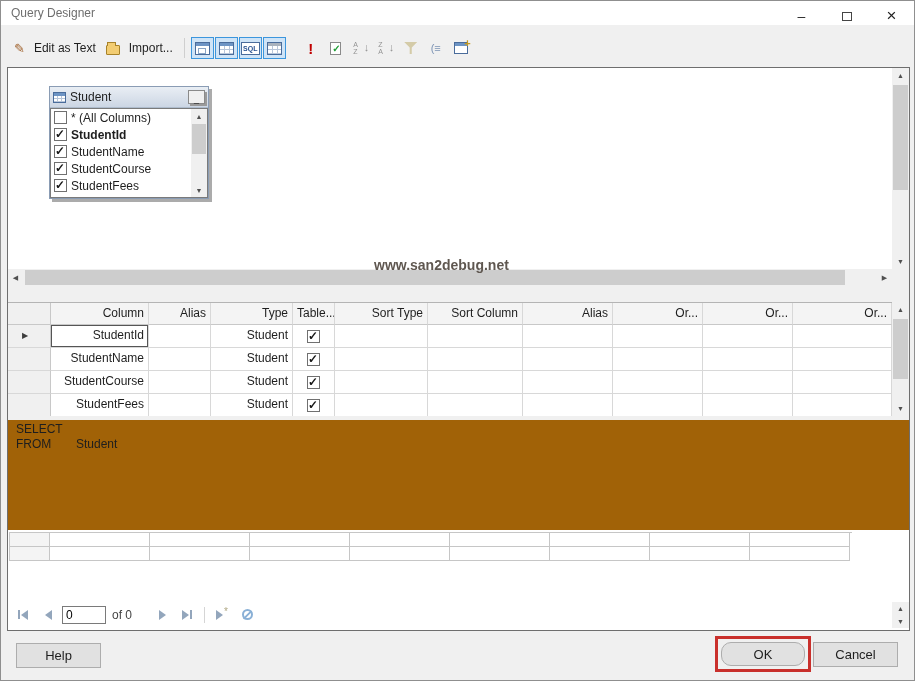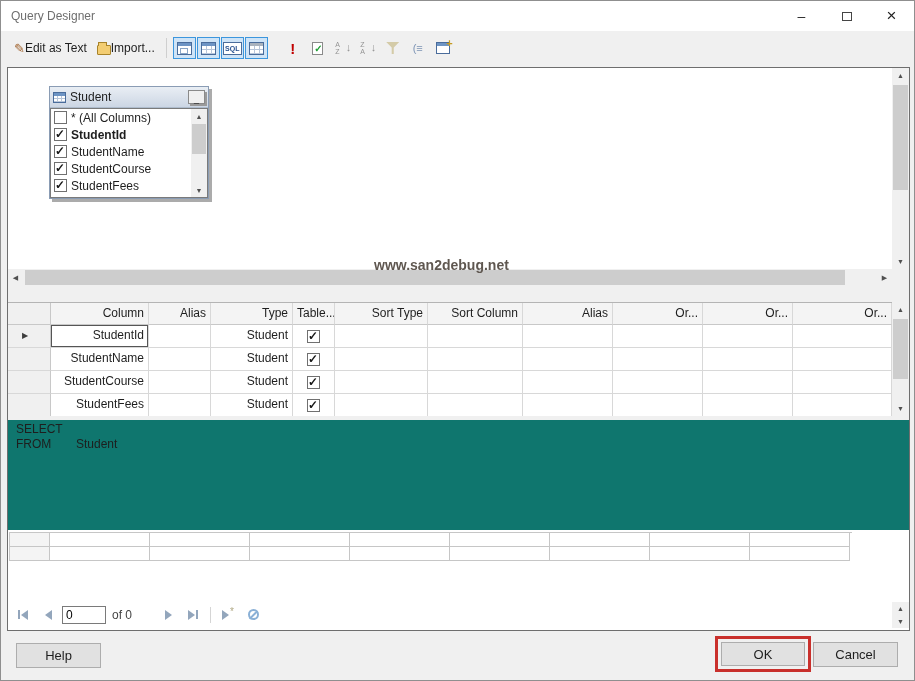--- a/index.html
+++ b/index.html
@@ -2,31 +2,31 @@
 <html><head>
 <meta charset="utf-8">
 <style>
   * { box-sizing: border-box; margin: 0; padding: 0; }
   html,body { width:915px; height:681px; }
   body { font-family:"Liberation Sans", sans-serif; font-size:12px; color:#1e1e1e; background:#fff; }
 
   .window { position:relative; width:915px; height:681px; background:#f0f0f0; border:1px solid #8f8f8f; overflow:hidden; }
 
   
-  .titlebar { position:absolute; left:0; top:0; width:100%; height:30px; background:#ffffff; display:flex; align-items:center; }
+  .titlebar { position:absolute; left:0; top:0; width:100%; height:24px; background:#ffffff; display:flex; align-items:center; }
   .titlebar .title { margin-left:10px; color:#6e6e6e; font-size:12px; }
   .win-controls { position:absolute; right:0; top:0; height:30px; display:flex; }
   .win-btn { width:45px; height:30px; display:flex; align-items:center; justify-content:center; color:#333; font-size:13px; }
   .glyph-minimize::before { content:"–"; font-size:14px; margin-top:-4px; }
   .glyph-maximize { width:10px; height:9px; border:1px solid #454545; display:block; }
   .glyph-close::before { content:"×"; font-size:17px; color:#222; }
 
   
   .toolbar { position:absolute; left:0; top:30px; width:100%; height:34px; background:#f0f0f0; display:flex; align-items:center; padding-left:8px; }
-  .tool-text-btn { display:flex; align-items:center; gap:0; padding:3px 5px; font-size:12px; color:#1e1e1e; }
+  .tool-text-btn { display:flex; align-items:center; gap:9px; padding:3px 5px; font-size:12px; color:#1e1e1e; }
   .ico-pencil::before { content:"✎"; color:#a0622d; font-size:13px; }
   .ico-folder { width:14px; height:10px; background:#f3cd72; border:1px solid #a8832a; border-radius:1px; position:relative; margin-top:3px; }
   .ico-folder::before { content:""; position:absolute; left:0; top:-4px; width:7px; height:3px; background:#f3cd72; border:1px solid #a8832a; border-bottom:none; }
   .tb-sep { width:1px; height:20px; background:#cfcfcf; margin:0 6px; }
   .pane-toggle { width:23px; height:22px; background:#cfe4f7; border:1px solid #3c96dd; display:flex; align-items:center; justify-content:center; margin-right:1px; }
   .ico-pane { width:15px; height:13px; border:1px solid #4a6c9b; background:#fff; position:relative; }
   .ico-pane::before { content:""; position:absolute; left:0; right:0; top:0; height:3px; background:#6d94c4; }
   .ico-diagram::after { content:""; position:absolute; left:2px; top:5px; width:6px; height:4px; border:1px solid #8aa5c6; }
   .ico-grid::after, .ico-results::after { content:""; position:absolute; left:0; right:0; top:3px; bottom:0;
       background: repeating-linear-gradient(to right, transparent 0 4px, #b8c6da 4px 5px),
@@ -95,50 +95,50 @@
   .cg-head { background:#f4f4f4; border-bottom:1px solid #c8c8c8; }
   .cg-selector { background:#f0f0f0; border-right:1px solid #c8c8c8; position:relative; }
   .cg-selector.current::before { content:"▶"; position:absolute; left:14px; top:6px; font-size:8px; color:#3d3d3d; }
   .cg-center { display:flex; align-items:center; justify-content:center; padding:0; }
   .cg-focused { box-shadow:inset 0 0 0 1px #555; }
   .criteria-vscroll { left:884px; top:234px; width:17px; height:114px; }
 
   .splitter2 { position:absolute; left:0; top:348px; width:901px; height:4px; background:#f0f0f0; }
 
   
-  .sql-pane { position:absolute; left:0; top:352px; width:901px; height:110px; background:#0f766e; padding:2px 0 0 8px; }
+  .sql-pane { position:absolute; left:0; top:352px; width:901px; height:110px; background:#a16207; padding:2px 0 0 8px; }
   .sql-line { display:flex; line-height:15px; font-size:12px; }
   .sql-kw { width:60px; flex:none; }
 
   
   .results-grid { position:absolute; left:1px; top:464px; width:843px; display:grid;
       grid-template-columns:40px repeat(8,100px); grid-template-rows:14px 14px;
       border-left:1px solid #c6c6c6; border-top:1px solid #c6c6c6; background:#fff; }
   .rg-cell { border-right:1px solid #c6c6c6; border-bottom:1px solid #c6c6c6; }
   .rg-sel { background:#f4f4f4; }
 
   
   .navigator { position:absolute; left:4px; top:534px; height:25px; display:flex; align-items:center; gap:3px; }
   .nav-btn { width:22px; height:21px; display:flex; align-items:center; justify-content:center; gap:1px; }
   .tri-left { width:0; height:0; border-top:5px solid transparent; border-bottom:5px solid transparent; border-right:7px solid #93a6bc; }
   .tri-right { width:0; height:0; border-top:5px solid transparent; border-bottom:5px solid transparent; border-left:7px solid #93a6bc; }
   .nav-bar { width:2px; height:9px; background:#93a6bc; }
   .nav-star { font-size:10px; color:#b0a884; margin-top:-6px; }
   .ico-cancel { width:11px; height:11px; border:2px solid #8ab0d6; border-radius:50%; position:relative; }
   .ico-cancel::after { content:""; position:absolute; left:-2px; top:3px; width:11px; height:2px; background:#8ab0d6; transform:rotate(-45deg); }
   .nav-pos { width:44px; height:18px; border:1px solid #7a7a7a; background:#fff; font-family:"Liberation Sans",sans-serif; font-size:12px; padding:0 3px; }
-  .nav-count { color:#444; margin:0 22px 0 3px; }
+  .nav-count { color:#444; margin:0 16px 0 3px; }
   .nav-sep { width:1px; height:16px; background:#d5d5d5; margin:0 3px; }
   .mini-vscroll { left:884px; top:534px; width:17px; height:26px; }
 
   
   .footer-btn { position:absolute; background:#e1e1e1; border:1px solid #adadad; font-size:13px; color:#1e1e1e; display:flex; align-items:center; justify-content:center; font-family:"Liberation Sans",sans-serif; }
   .help-btn { left:15px; top:642px; width:85px; height:25px; }
   .ok-outline { position:absolute; left:714px; top:635px; width:96px; height:36px; border:3px solid #c9302c; display:flex; align-items:center; justify-content:center; }
-  .ok-btn { position:static; width:84px; height:24px; }
+  .ok-btn { position:static; width:84px; height:24px;border-radius:10px; }
   .cancel-btn { left:812px; top:641px; width:85px; height:25px; }
 </style>
 </head>
 <body>
 
 <div class="window">
 
   <div class="titlebar">
     <span class="title">Query Designer</span>
     <div class="win-controls">

